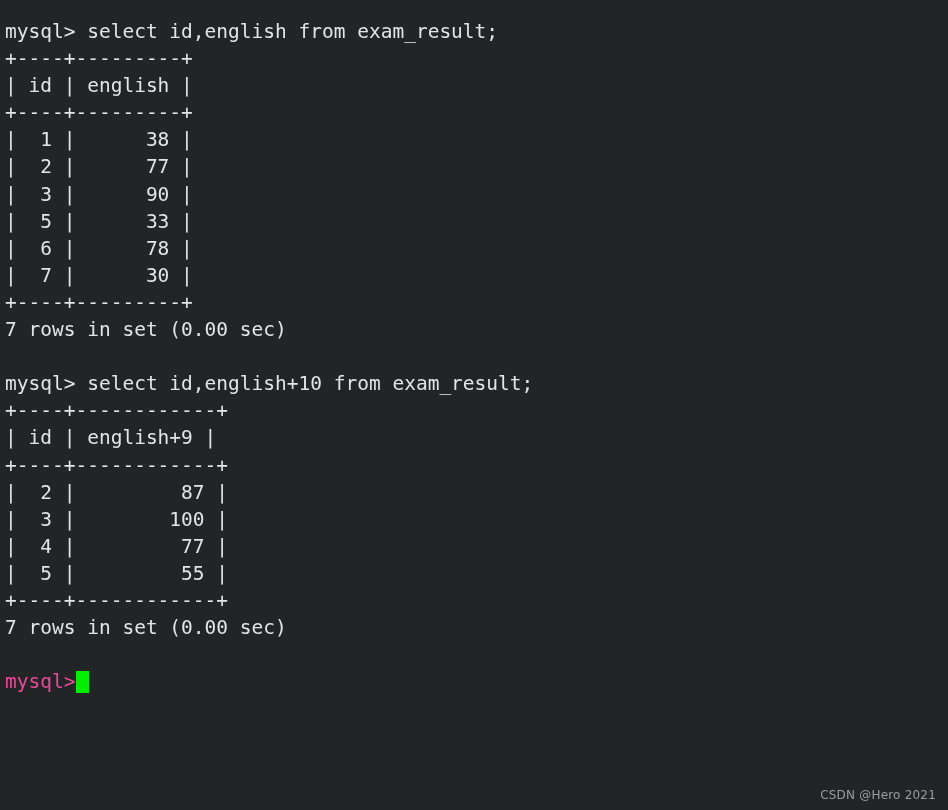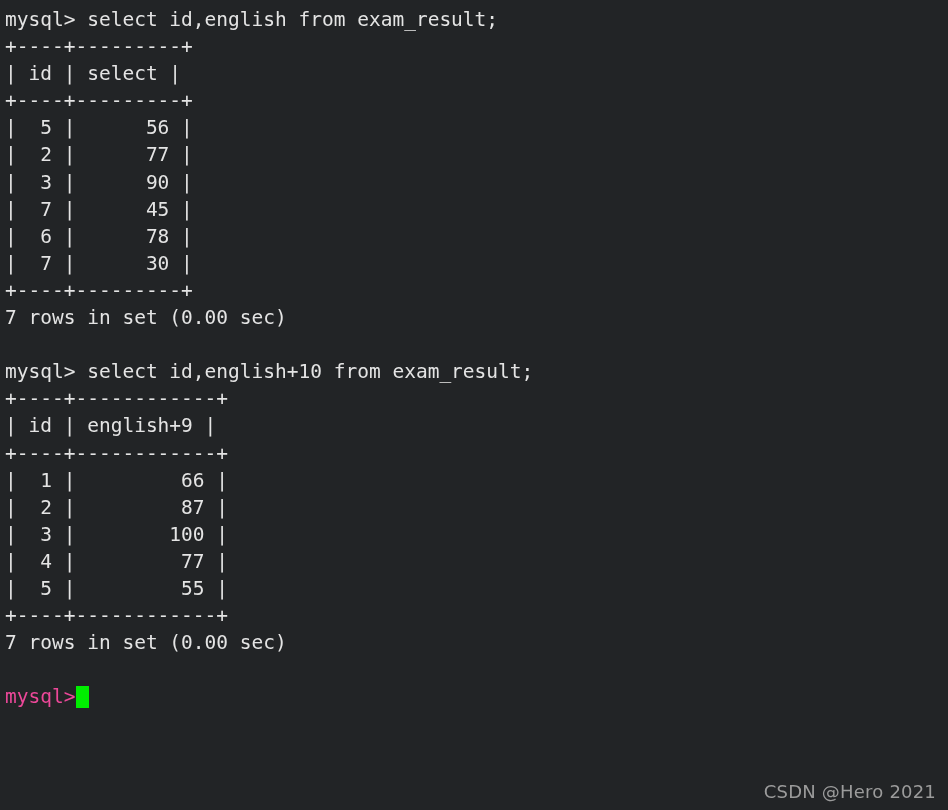--- a/index.html
+++ b/index.html
@@ -15,21 +15,21 @@
     font-family: "DejaVu Sans Mono", "Liberation Mono", monospace;
   }
   #terminal {
     position: absolute;
     top: 0;
     left: 0;
     width: 916px;
     height: 810px;
     background: #222426;
     box-sizing: border-box;
-    padding: 6px 0 0 5px;
+    padding: 18px 0 0 5px;
   }
   .line {
     font-family: "DejaVu Sans Mono", "Liberation Mono", monospace;
     font-size: 19.5px;
     line-height: 27.1px;
     color: #e4e4e4;
     white-space: pre;
     letter-spacing: 0px;
     height: 27.1px;
   }
@@ -54,51 +54,50 @@
     height: 22px;
     background: #00ee00;
     margin-left: 1px;
     vertical-align: middle;
   }
   #watermark {
     position: absolute;
     right: 12px;
     bottom: 8px;
     font-family: "DejaVu Sans", "Liberation Sans", sans-serif;
-    font-size: 18px;
+    font-size: 12px;
     color: #9b9b9b;
     white-space: pre;
     letter-spacing: 0.2px;
   }
 </style>
 </head>
 <body>
 
 <div id="terminal">
 
   <div class="line">mysql&gt; select id,english from exam_result;</div>
   <div class="line">+----+---------+</div>
-  <div class="line">| id | select |</div>
+  <div class="line">| id | english |</div>
   <div class="line">+----+---------+</div>
-  <div class="line">|  5 |      56 |</div>
+  <div class="line">|  1 |      38 |</div>
   <div class="line">|  2 |      77 |</div>
   <div class="line">|  3 |      90 |</div>
-  <div class="line">|  7 |      45 |</div>
+  <div class="line">|  5 |      33 |</div>
   <div class="line">|  6 |      78 |</div>
   <div class="line">|  7 |      30 |</div>
   <div class="line">+----+---------+</div>
   <div class="line">7 rows in set (0.00 sec)</div>
 
   <div class="line blank">&nbsp;</div>
 
   <div class="line">mysql&gt; select id,english+10 from exam_result;</div>
   <div class="line">+----+------------+</div>
   <div class="line">| id | english+9 |</div>
   <div class="line">+----+------------+</div>
-  <div class="line">|  1 |         66 |</div>
   <div class="line">|  2 |         87 |</div>
   <div class="line">|  3 |        100 |</div>
   <div class="line">|  4 |         77 |</div>
   <div class="line">|  5 |         55 |</div>
   <div class="line">+----+------------+</div>
   <div class="line">7 rows in set (0.00 sec)</div>
 
   <div class="line blank">&nbsp;</div>
 
   <div class="prompt-line">

